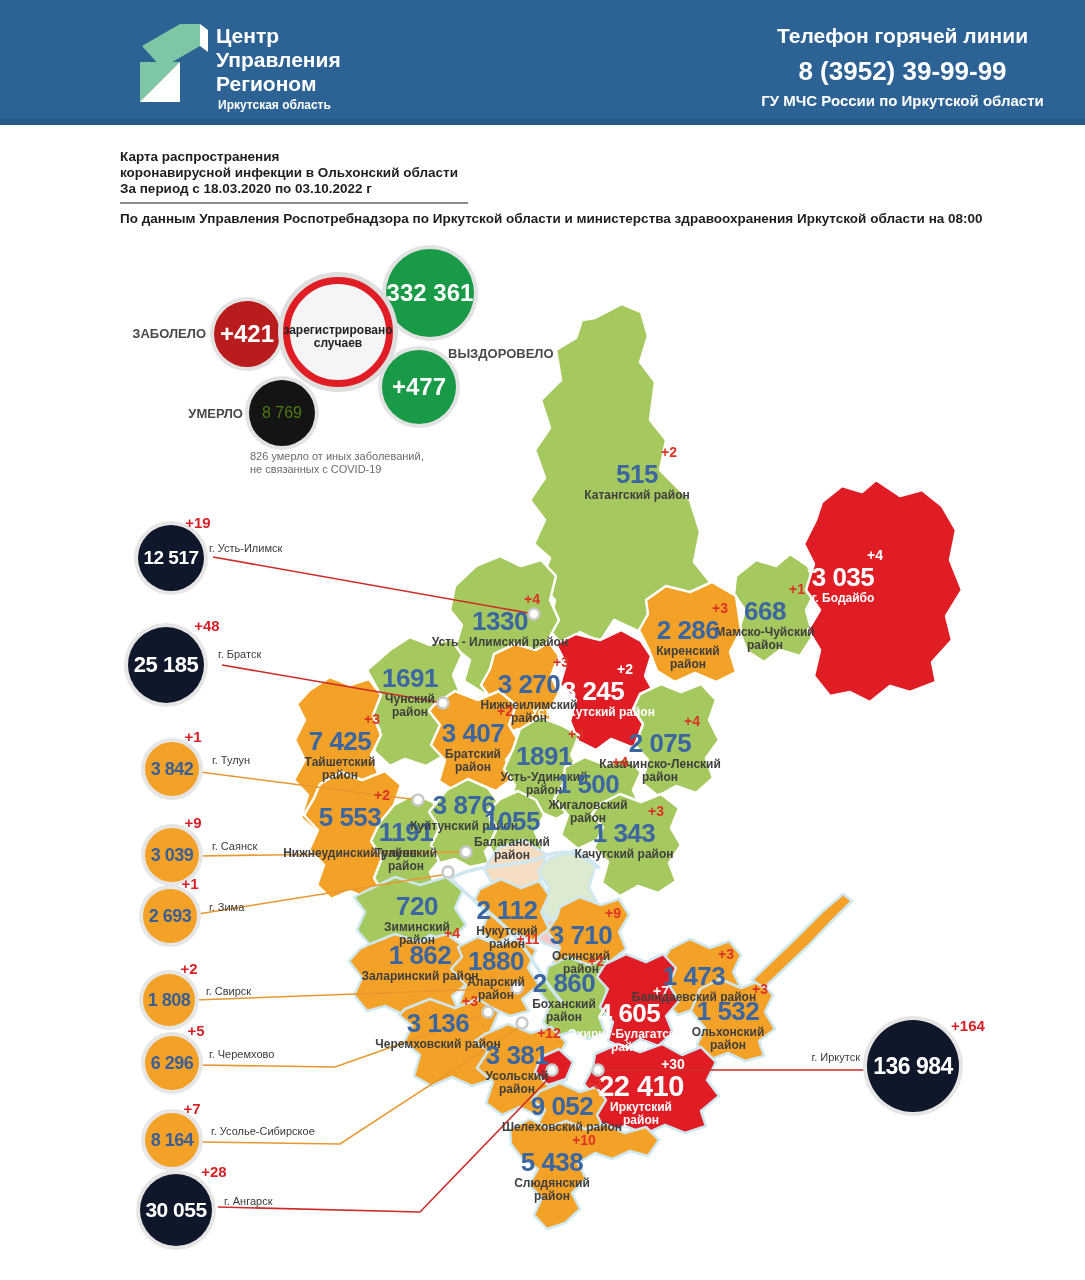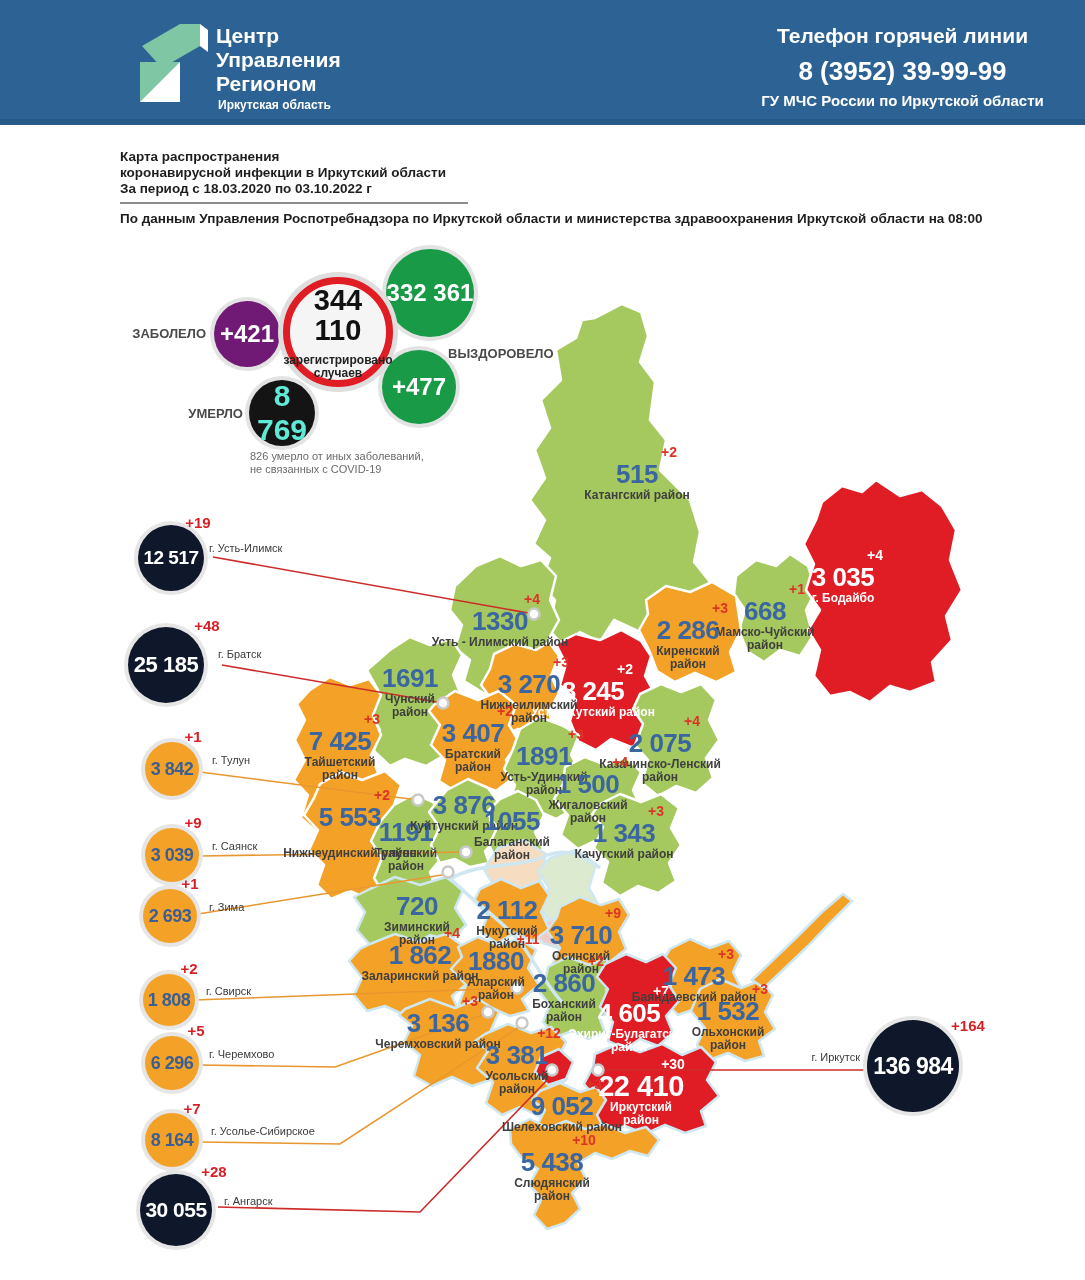--- a/index.html
+++ b/index.html
@@ -66,43 +66,42 @@
 </div>
 <div class="abs org-region">Иркутская область</div>
 <div class="abs hotline">
   <div class="hot-t">Телефон горячей линии</div>
   <div class="hot-p">8 (3952) 39-99-99</div>
   <div class="hot-o">ГУ МЧС России по Иркутской области</div>
 </div>
 
 <div class="abs title">
   <div>Карта распространения</div>
-  <div>коронавирусной инфекции в Иркутский области</div>
+  <div>коронавирусной инфекции в Ольхонский области</div>
   <div>За период с 18.03.2020 по 03.10.2022 г</div>
 </div>
 <div class="abs rule"></div>
 <div class="abs source">По данным Управления Роспотребнадзора по Иркутской области и министерства здравоохранения Иркутской области на 08:00</div>
 
 <div class="abs stat-label" style="left:110px;top:326px;width:96px;text-align:right">ЗАБОЛЕЛО</div>
-<div class="circ" style="left:214px;top:301px;width:66px;height:66px;background:#701a75;z-index:1">
+<div class="circ" style="left:214px;top:301px;width:66px;height:66px;background:#b91c1c;z-index:1">
   <span style="color:#fff;font-weight:bold;font-size:24px">+421</span>
 </div>
 <div class="circ" style="left:386px;top:249px;width:88px;height:88px;background:#189a47;z-index:1">
   <span style="color:#fff;font-weight:bold;font-size:24px">332 361</span>
 </div>
 <div class="abs stat-label" style="left:448px;top:346px">ВЫЗДОРОВЕЛО</div>
 <div class="circ" style="left:382px;top:350px;width:74px;height:74px;background:#189a47;z-index:1">
   <span style="color:#fff;font-weight:bold;font-size:24px">+477</span>
 </div>
 <div class="abs stat-label" style="left:158px;top:406px;width:85px;text-align:right">УМЕРЛО</div>
 <div class="circ" style="left:249px;top:380px;width:66px;height:66px;background:#141414;z-index:1">
-  <span style="color:#5eead4;font-weight:bold;font-size:30px">8 769</span>
+  <span style="color:#4d7c0f;font-weight:normal;font-size:16px">8 769</span>
 </div>
 <div class="circ" style="left:283px;top:277px;width:96px;height:96px;background:#f5f5f5;border:7px solid #e01d25;z-index:2;flex-direction:column;box-shadow:0 0 0 5px #dedede">
-  <div class="big-num">344 110</div>
   <div class="big-cap" style="width:110px">зарегистрировано случаев</div>
 </div>
 <div class="abs note">826 умерло от иных заболеваний, не связанных с COVID-19</div>
 
 <svg id="map-svg" class="abs" style="left:0;top:0" width="1085" height="1280" viewBox="0 0 1085 1280">
     <polygon points="595,318 622,304 641,312 648,336 640,362 655,382 650,420 666,440 660,470 690,500 700,532 694,562 710,582 700,612 680,626 659,616 640,632 614,620 600,642 580,632 564,646 549,630 555,600 540,584 550,558 534,544 545,520 530,500 545,478 535,450 550,428 541,400 561,380 556,350 576,338 582,320" fill="#a5c95f" stroke="#ffffff" stroke-width="2.5" stroke-linejoin="round"></polygon>
     <polygon points="455,586 476,566 500,556 521,566 541,560 556,576 550,600 559,620 548,640 556,660 541,673 546,692 525,697 505,687 485,694 464,681 470,660 455,648 462,625 450,610" fill="#a5c95f" stroke="#ffffff" stroke-width="2.5" stroke-linejoin="round"></polygon>
     <polygon points="390,650 410,637 430,645 451,639 462,655 453,675 461,695 451,715 456,735 443,756 426,766 405,759 390,766 374,751 380,730 369,710 378,690 367,670" fill="#a5c95f" stroke="#ffffff" stroke-width="2.5" stroke-linejoin="round"></polygon>
     <polygon points="736,576 756,560 776,566 790,554 808,566 816,590 806,610 813,636 800,656 780,650 764,662 747,651 739,630 745,610 734,594" fill="#a5c95f" stroke="#ffffff" stroke-width="2.5" stroke-linejoin="round"></polygon>
     <polygon points="646,600 666,586 690,592 712,582 736,596 741,630 730,652 736,672 716,682 695,673 675,682 657,671 649,650 639,630 648,614" fill="#f4a227" stroke="#ffffff" stroke-width="2.5" stroke-linejoin="round"></polygon>

